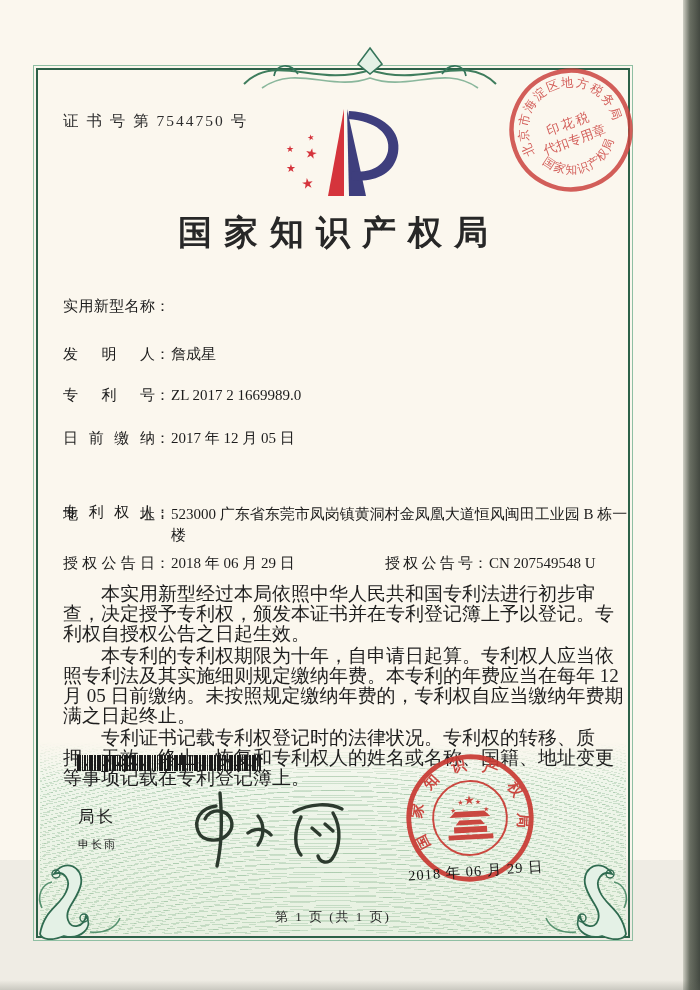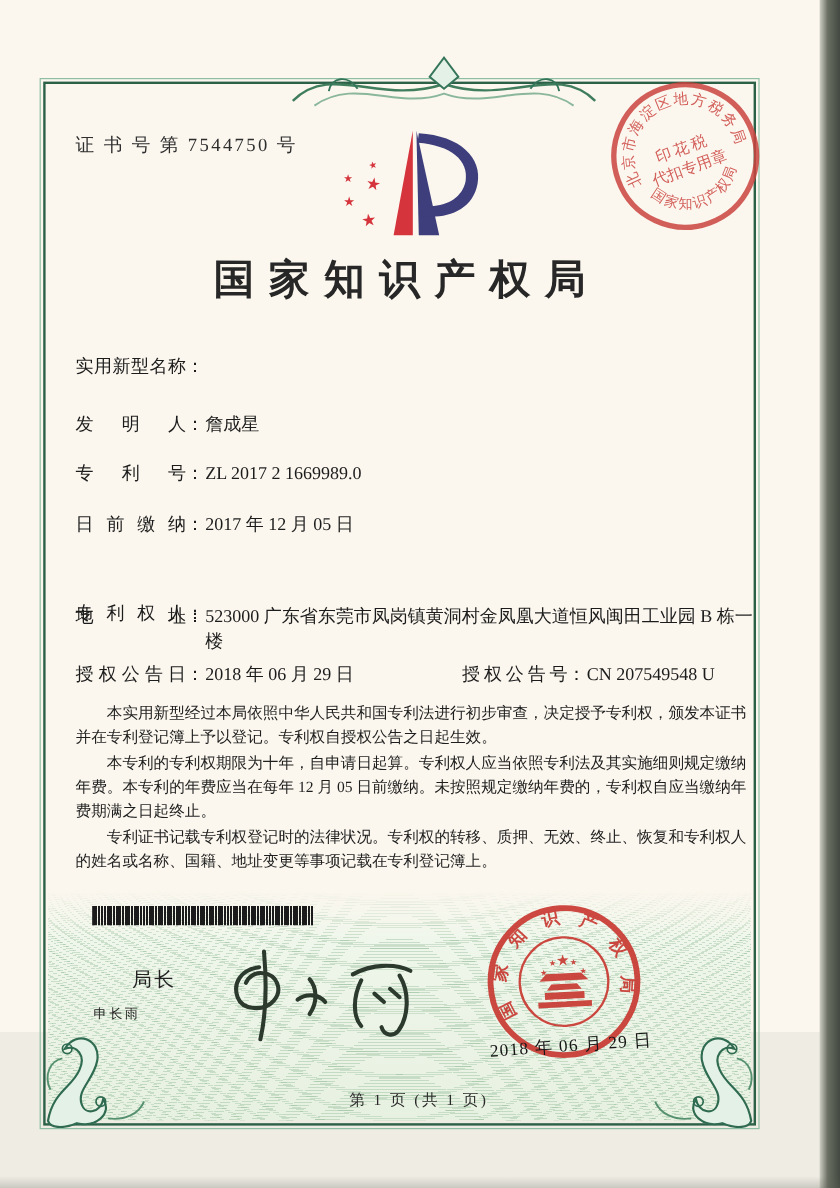--- a/index.html
+++ b/index.html
@@ -37,44 +37,44 @@
       line-height:21px;color:#1c1c1c;}
   .lbl{flex:0 0 92px;text-align:justify;text-align-last:justify;}
   .colon{flex:0 0 16px;}
   .val{flex:1;}
   .r-name{top:296px;} .r-inventor{top:344px;align-items:center;} .r-patno{top:385px;}
   .r-filing{top:428px;} .r-patentee{top:470px;margin-top:32px;} .r-address{top:504px;}
   .r-grant{top:553px;}
   .pair1{display:flex;width:322px;} .pair2{display:flex;flex:1;}
   .lbl2{flex:0 0 88px;text-align:justify;text-align-last:justify;}
   
-  .bodytext{position:absolute;left:63px;top:584px;width:567px;font-size:13px;
+  .bodytext{position:absolute;left:63px;top:584px;width:567px;font-size:19px;
       line-height:20px;color:#1e1e1e;}
   .bodytext p{margin:0 0 2px 0;text-indent:2em;}
   
   .barcode{position:absolute;left:77px;top:755px;width:184px;height:16px;
       background:
         repeating-linear-gradient(90deg,#1b1b1b 0 1px,rgba(0,0,0,0) 1px 2px,#1b1b1b 2px 4px,rgba(0,0,0,0) 4px 5px),
         repeating-linear-gradient(90deg,#1b1b1b 0 2px,rgba(0,0,0,0) 2px 7px);}
   
   .officer-title{position:absolute;left:78px;top:806px;font-size:16.5px;color:#222;letter-spacing:2px;
-      font-family:"Liberation Sans","DejaVu Sans",sans-serif;margin-left:32px;}
+      font-family:"Liberation Sans","DejaVu Sans",sans-serif;}
   .officer-name{position:absolute;left:78px;top:837px;font-size:11px;color:#222;letter-spacing:2px;
       font-family:"Liberation Sans","DejaVu Sans",sans-serif;}
   .signature{position:absolute;left:182px;top:786px;width:170px;height:88px;}
   
   .stamp-tax{position:absolute;left:503px;top:62px;width:136px;height:136px;
       transform:rotate(-20deg);opacity:.85;}
   .stamp-issue{position:absolute;left:402px;top:750px;width:136px;height:136px;
       transform:rotate(-3deg);opacity:.92;}
   .stamp-date{position:absolute;left:408px;top:861px;width:160px;font-size:14.5px;color:#161616;
       transform:rotate(-4deg);letter-spacing:1px;}
   
   .footer{position:absolute;left:36px;top:908px;width:594px;text-align:center;
-      font-size:13px;color:#2a2a2a;letter-spacing:2px;margin-left:16px;}
+      font-size:13px;color:#2a2a2a;letter-spacing:2px;}
 </style>
 </head>
 <body>
 
 <div class="paper">
 
   <div class="frame"></div>
 
   <div class="guilloche"></div>
 

